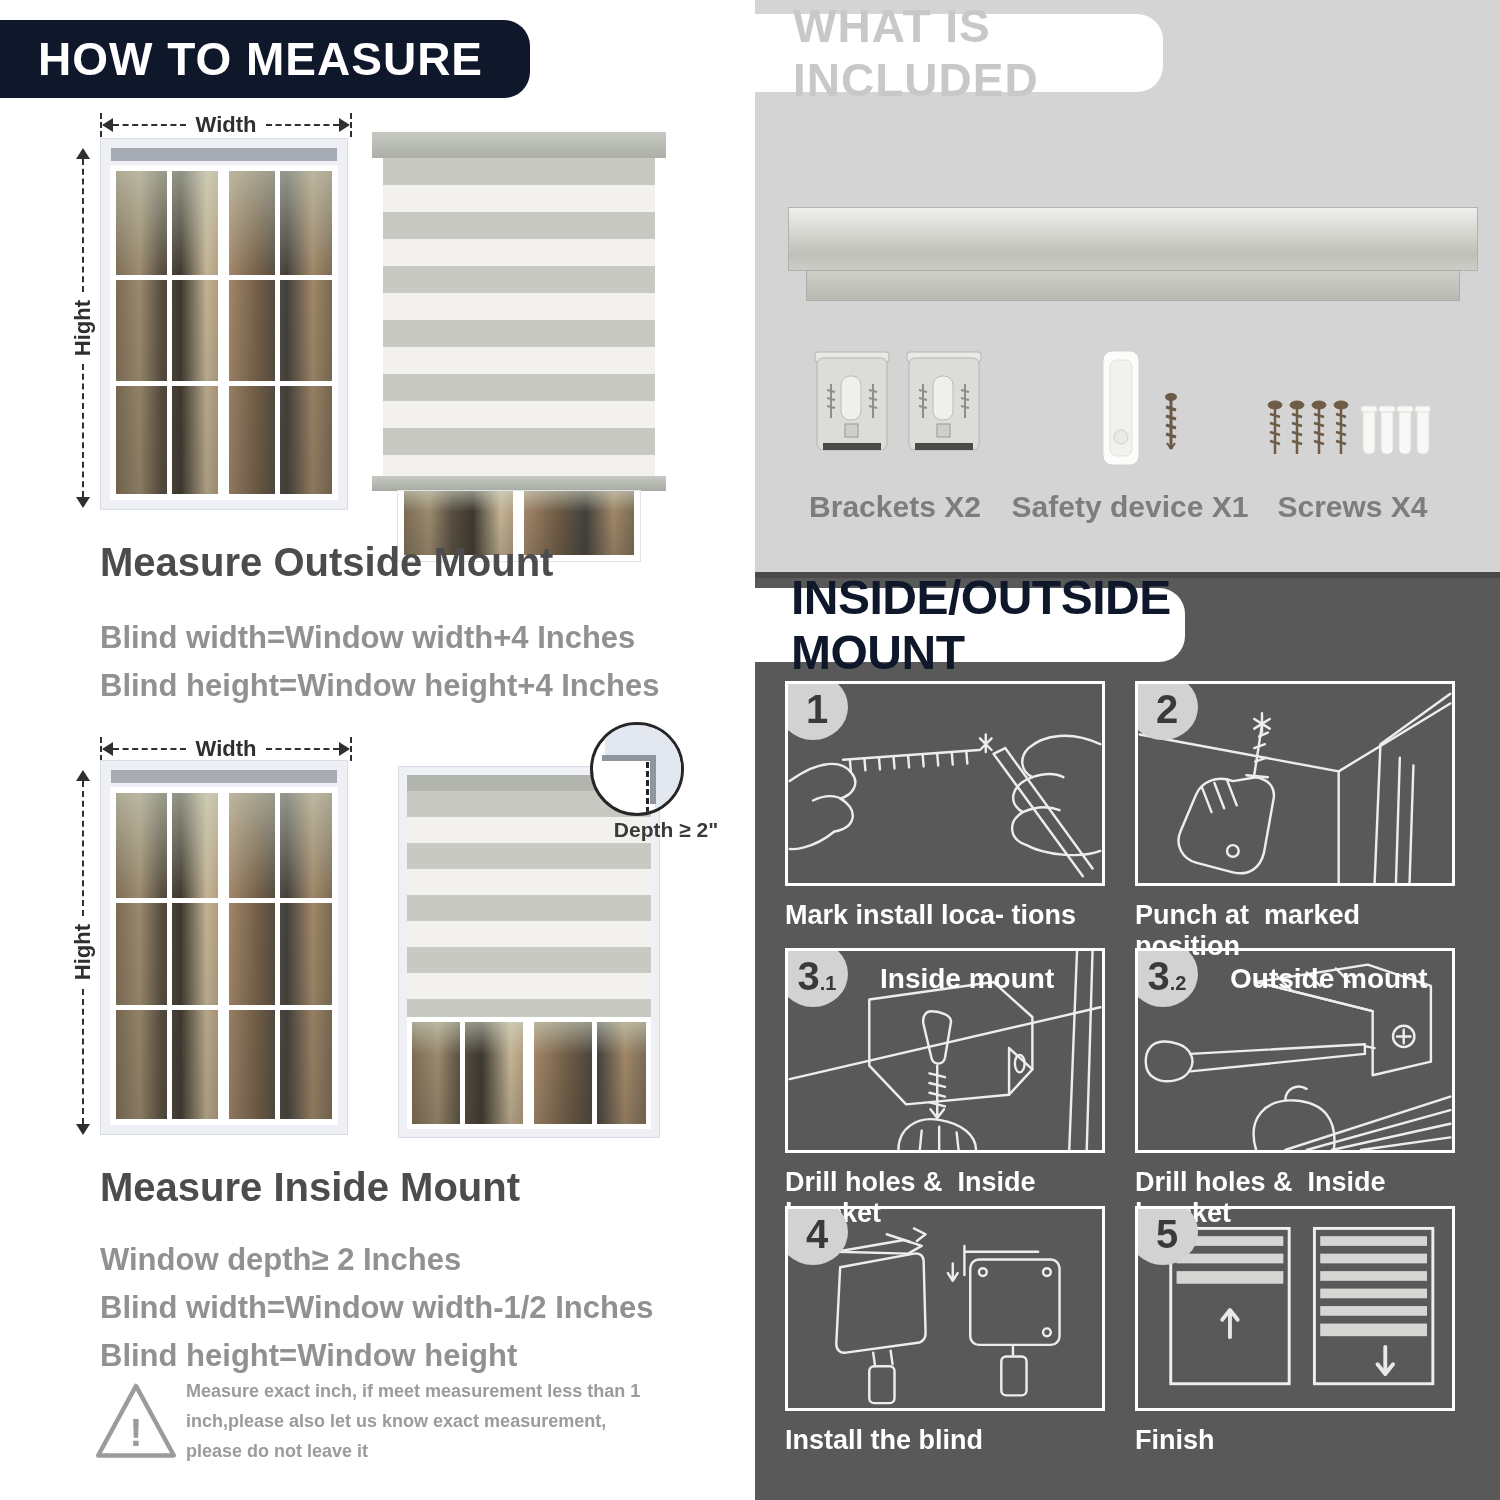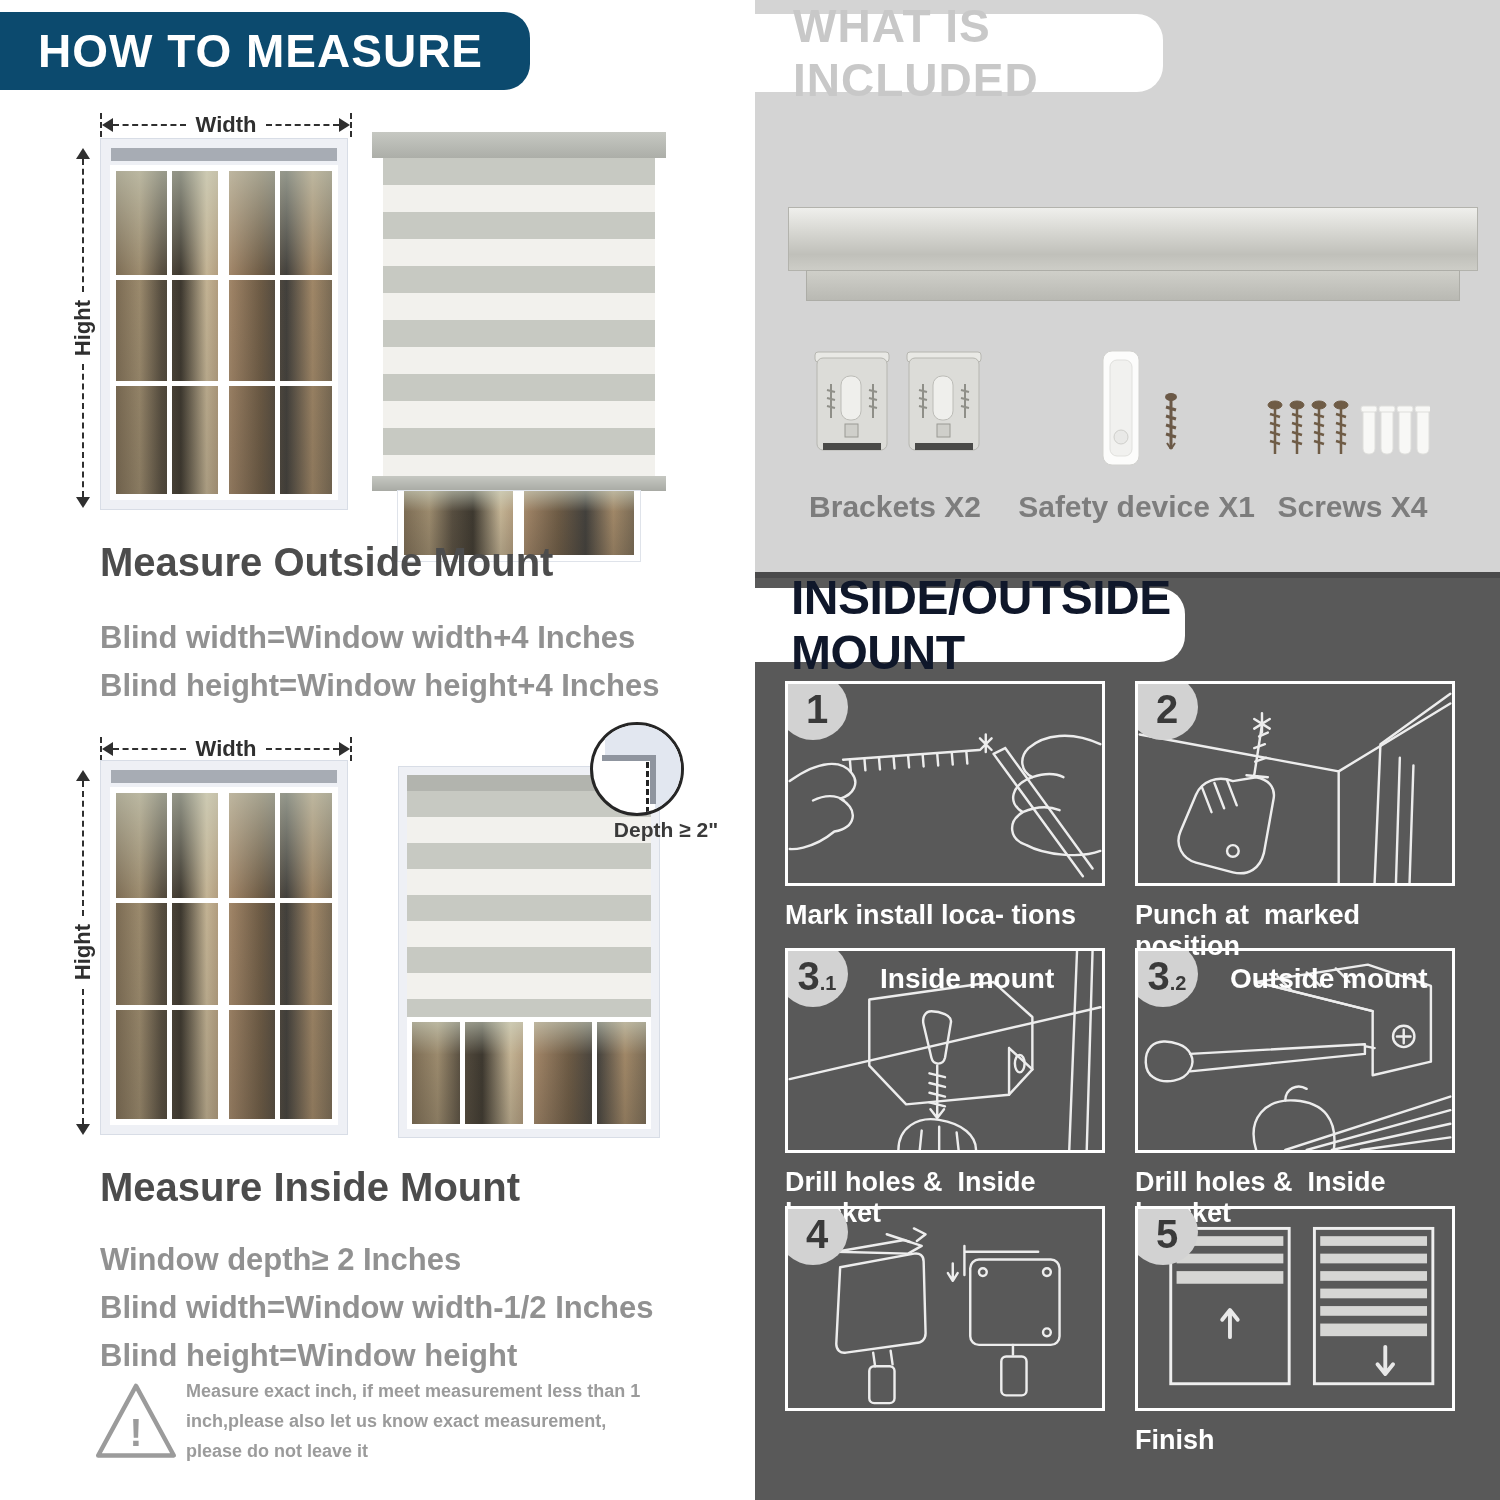--- a/index.html
+++ b/index.html
@@ -1,21 +1,21 @@
 <!DOCTYPE html>
 <html><head>
 <meta charset="utf-8">
 <style>
   html,body{margin:0;padding:0;background:#fff;}
   #page{position:relative;width:1500px;height:1500px;background:#ffffff;overflow:hidden;
         font-family:"Liberation Sans", sans-serif;}
   
   .abs{position:absolute;}
   
-  .badge-left{left:0;top:12px;width:530px;height:78px;background:#0c4a6e;
+  .badge-left{left:0;top:20px;width:530px;height:78px;background:#0f172a;
               border-radius:0 26px 26px 0;display:flex;align-items:center;}
   .badge-left span{color:#ffffff;font-weight:bold;font-size:46px;padding-left:38px;letter-spacing:1px;}
   
   .warrow{display:flex;align-items:center;height:26px;}
   .wdash{flex:1;border-top:2px dashed #2f2f2f;height:0;}
   .ah{width:0;height:0;border:7px solid transparent;flex:none;}
   .ah-l{border-right:11px solid #2f2f2f;border-left:none;}
   .ah-r{border-left:11px solid #2f2f2f;border-right:none;}
   .wtick{width:0;height:24px;border-left:2px dashed #2f2f2f;flex:none;}
   .wlabel{font-weight:bold;font-size:22px;color:#2f2f2f;margin:0 10px;flex:none;}
@@ -254,21 +254,21 @@
         <rect x="116" y="10" width="12" height="46" rx="5"></rect>
           <rect x="114" y="8" width="16" height="6" rx="2"></rect>
         <rect x="134" y="10" width="12" height="46" rx="5"></rect>
           <rect x="132" y="8" width="16" height="6" rx="2"></rect>
         <rect x="152" y="10" width="12" height="46" rx="5"></rect>
           <rect x="150" y="8" width="16" height="6" rx="2"></rect>
       </g>
     </svg>
 
     <div class="item-label" style="left:30px;width:220px;">Brackets X2</div>
-    <div class="item-label" style="left:250px;width:250px;text-align:right;">Safety device X1</div>
+    <div class="item-label" style="left:250px;width:250px;">Safety device X1</div>
     <div class="item-label" style="left:500px;width:195px;">Screws X4</div>
   </div>
 
   <div class="abs dark">
     <div class="badge-mount">
       <span>INSIDE/OUTSIDE MOUNT</span>
     </div>
 
     <div class="step" style="left:30px;top:103px;">
       <div class="frame">
@@ -384,20 +384,21 @@
               <circle cx="265" cy="127" r="4"></circle>
             <rect x="218" y="152" width="26" height="40" rx="5"></rect>
             <path d="M230 140 l0 10"></path>
           </g>
         </svg>
         <div class="num">
             <span class="n">4</span>
             <span class="sub"></span>
           </div>
       </div>
+      <div class="caption">Install the blind</div>
     </div>
 
     <div class="step" style="left:380px;top:628px;">
       <div class="frame">
         <svg width="314" height="199" viewBox="0 0 320 205">
           <g stroke="#efefef" stroke-width="3" fill="none">
             <rect x="32" y="20" width="122" height="160"></rect>
             <rect x="180" y="20" width="122" height="160"></rect>
           </g>
           <g fill="#d6d6d4">

